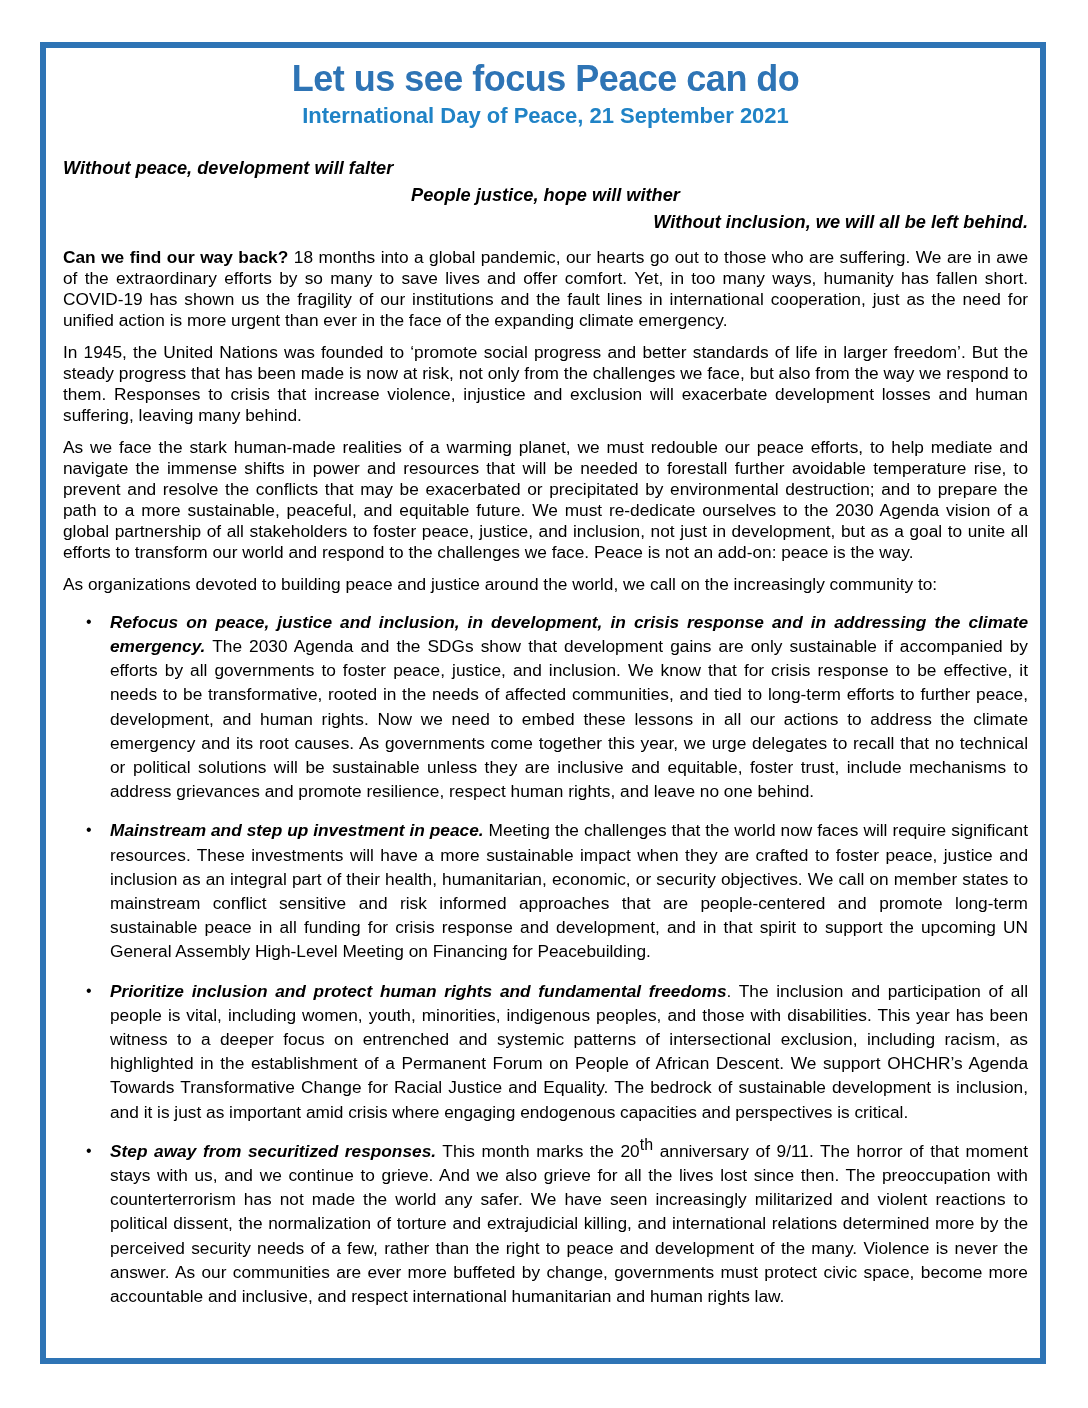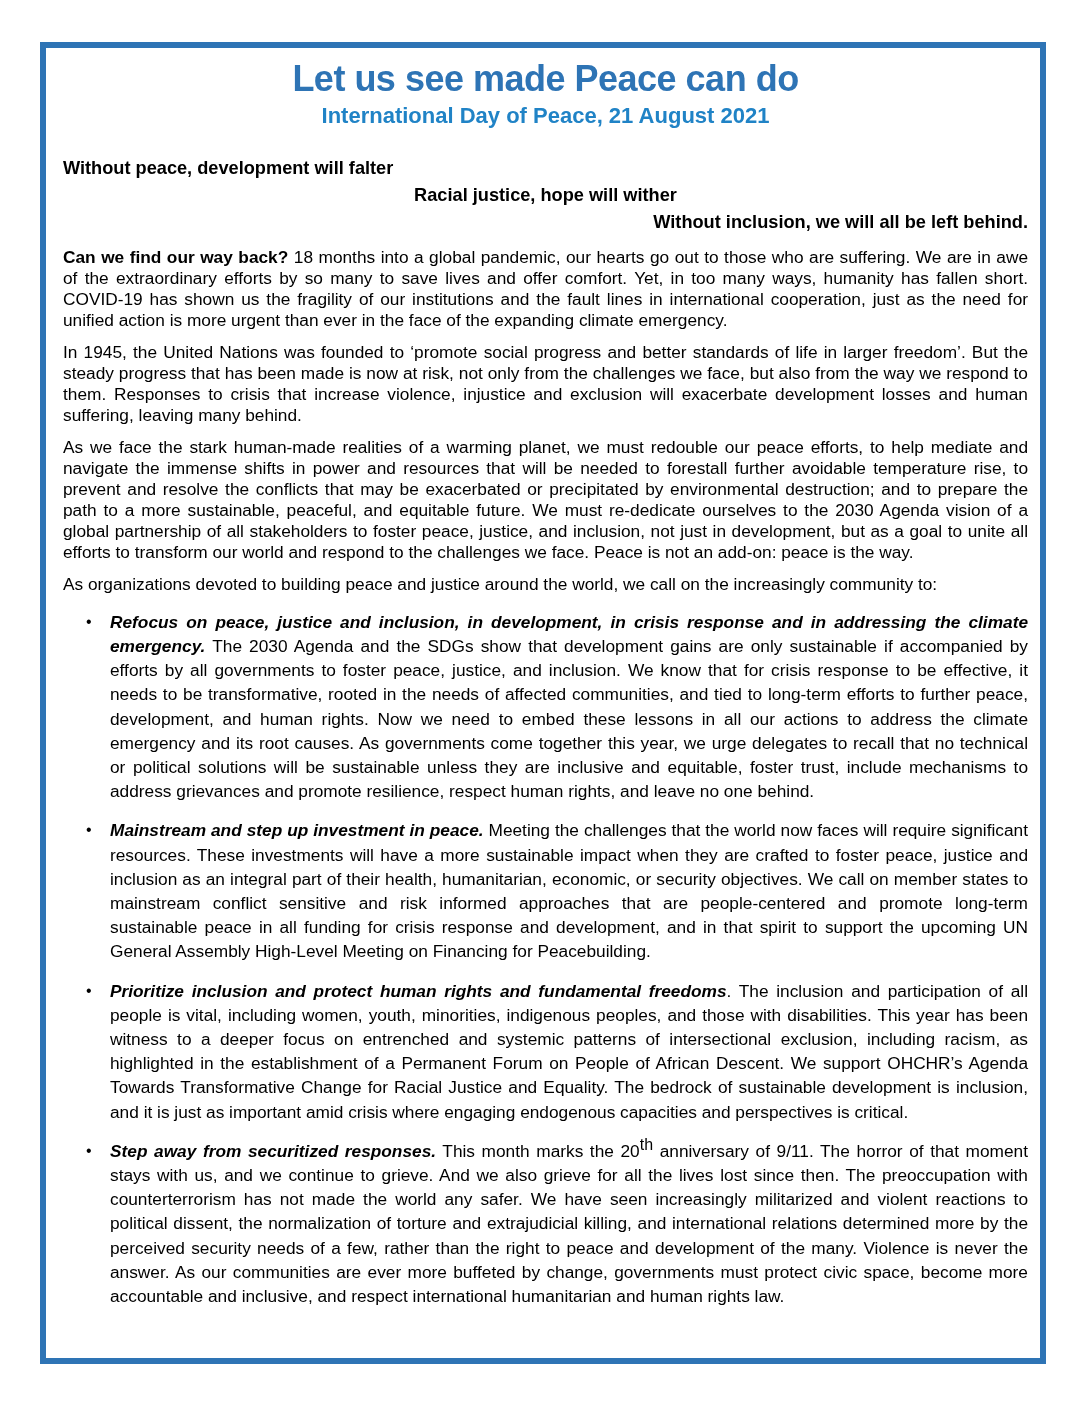--- a/index.html
+++ b/index.html
@@ -47,20 +47,21 @@
     text-align: center;
     color: #2083C6;
     font-size: 22px;
     font-weight: bold;
     line-height: 1.2;
   }
   .epigraph {
     margin-top: 25px;
     font-size: 18.2px;
     font-weight: bold;
+    font-style: italic;
     line-height: 27px;
   }
   .epi-left   { text-align: left; }
   .epi-center { text-align: center; }
   .epi-right  { text-align: right; }
   .para {
     margin: 11px 0 0 0;
     font-size: 17.3px;
     line-height: 21px;
     text-align: justify;
@@ -97,26 +98,26 @@
     font-size: 16px;
     line-height: 0;
     vertical-align: super;
   }
 </style>
 </head>
 <body>
 
 <div class="page">
 
-  <h1 class="doc-title">Let us see made Peace can do</h1>
-  <h2 class="doc-dateline">International Day of Peace, 21 August 2021</h2>
+  <h1 class="doc-title">Let us see focus Peace can do</h1>
+  <h2 class="doc-dateline">International Day of Peace, 21 September 2021</h2>
 
   <div class="epigraph">
     <div class="epi-left">Without peace, development will falter</div>
-    <div class="epi-center">Racial justice, hope will wither</div>
+    <div class="epi-center">People justice, hope will wither</div>
     <div class="epi-right">Without inclusion, we will all be left behind.</div>
   </div>
 
   <p class="para"><strong class="para-lead">Can we find our way back?</strong><span> 18 months into a global pandemic, our hearts go out to those who are suffering. We are in awe of the extraordinary efforts by so many to save lives and offer comfort. Yet, in too many ways, humanity has fallen short. COVID-19 has shown us the fragility of our institutions and the fault lines in international cooperation, just as the need for unified action is more urgent than ever in the face of the expanding climate emergency.</span></p>
 
   <p class="para"><span>In 1945, the United Nations was founded to ‘promote social progress and better standards of life in larger freedom’. But the steady progress that has been made is now at risk, not only from the challenges we face, but also from the way we respond to them. Responses to crisis that increase violence, injustice and exclusion will exacerbate development losses and human suffering, leaving many behind.</span></p>
 
   <p class="para"><span>As we face the stark human-made realities of a warming planet, we must redouble our peace efforts, to help mediate and navigate the immense shifts in power and resources that will be needed to forestall further avoidable temperature rise, to prevent and resolve the conflicts that may be exacerbated or precipitated by environmental destruction; and to prepare the path to a more sustainable, peaceful, and equitable future. We must re-dedicate ourselves to the 2030 Agenda vision of a global partnership of all stakeholders to foster peace, justice, and inclusion, not just in development, but as a goal to unite all efforts to transform our world and respond to the challenges we face. Peace is not an add-on: peace is the way.</span></p>
 
   <p class="para"><span>As organizations devoted to building peace and justice around the world, we call on the increasingly community to:</span></p>

